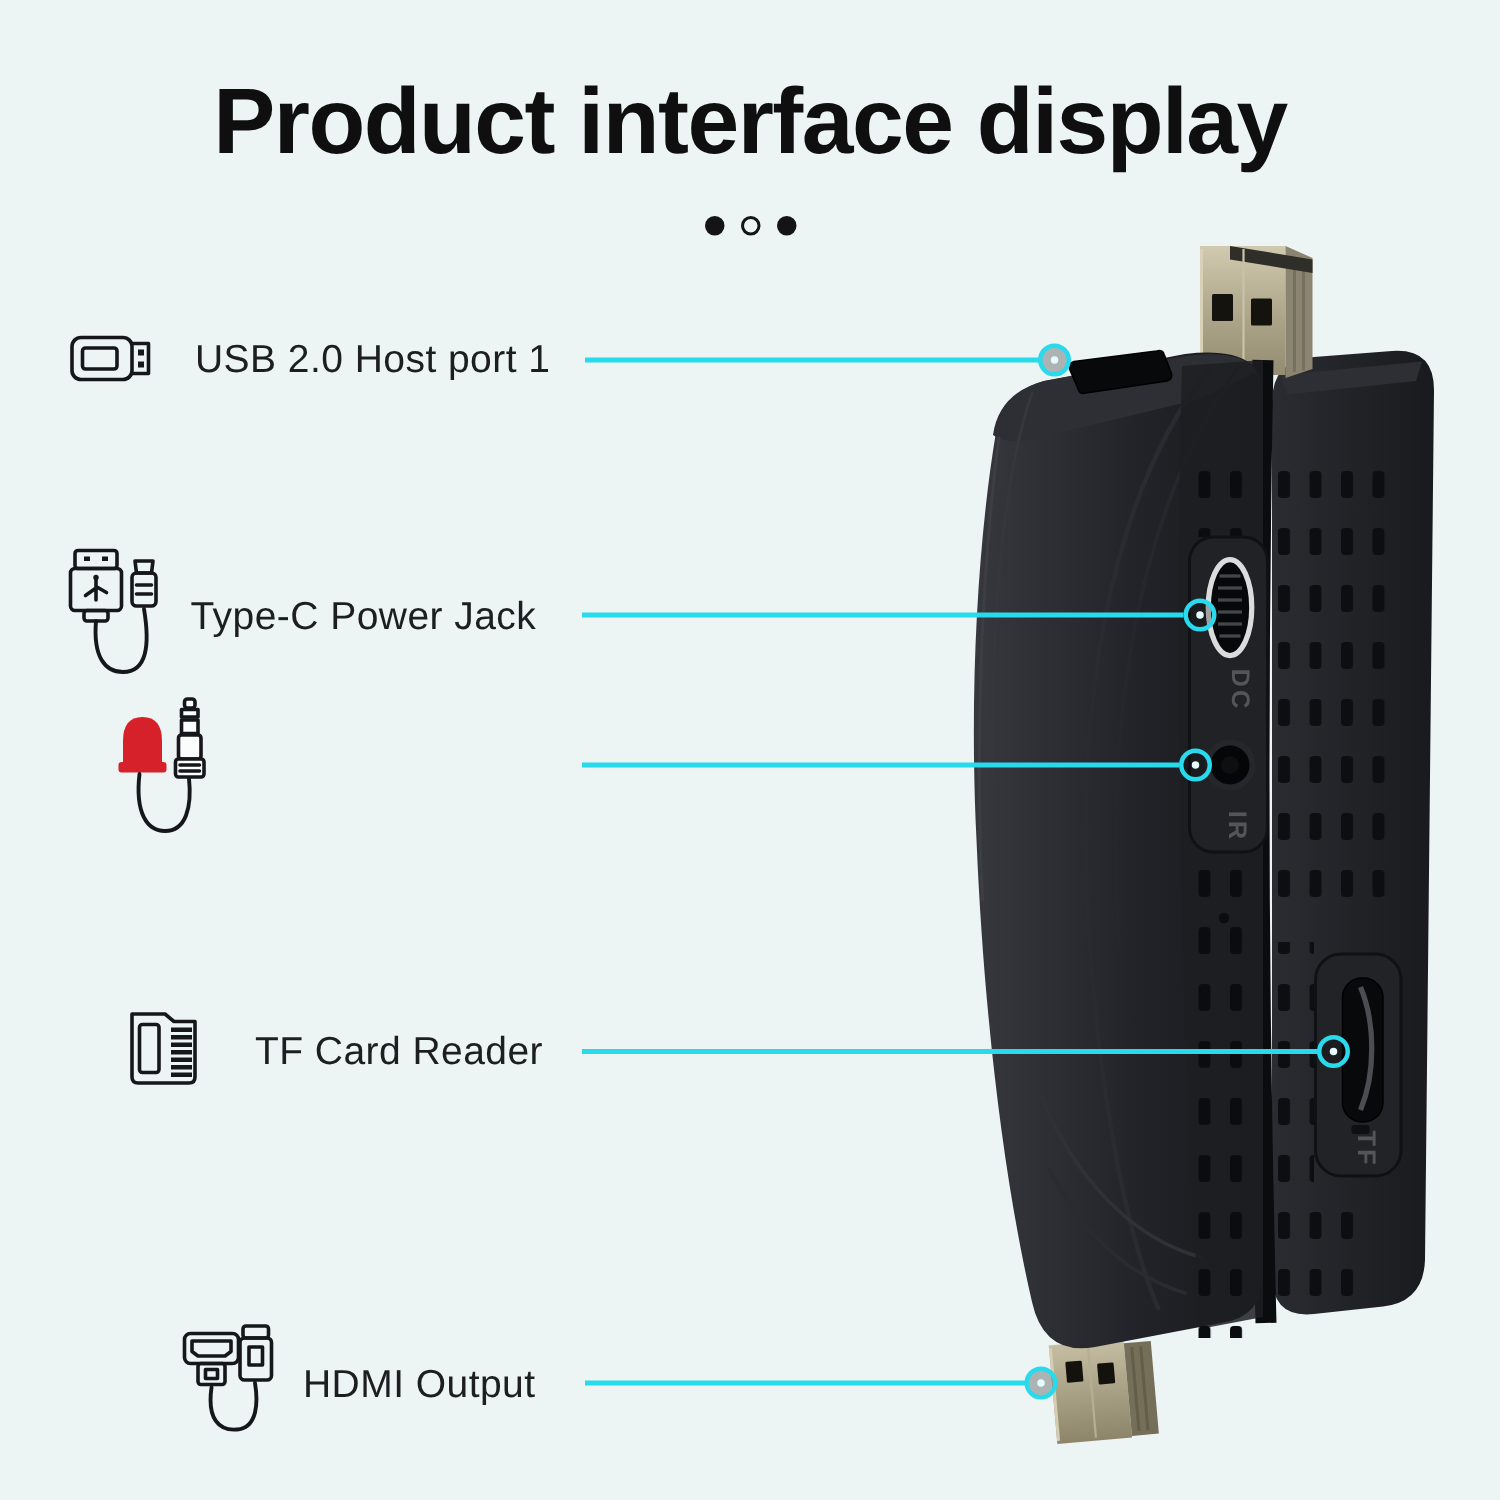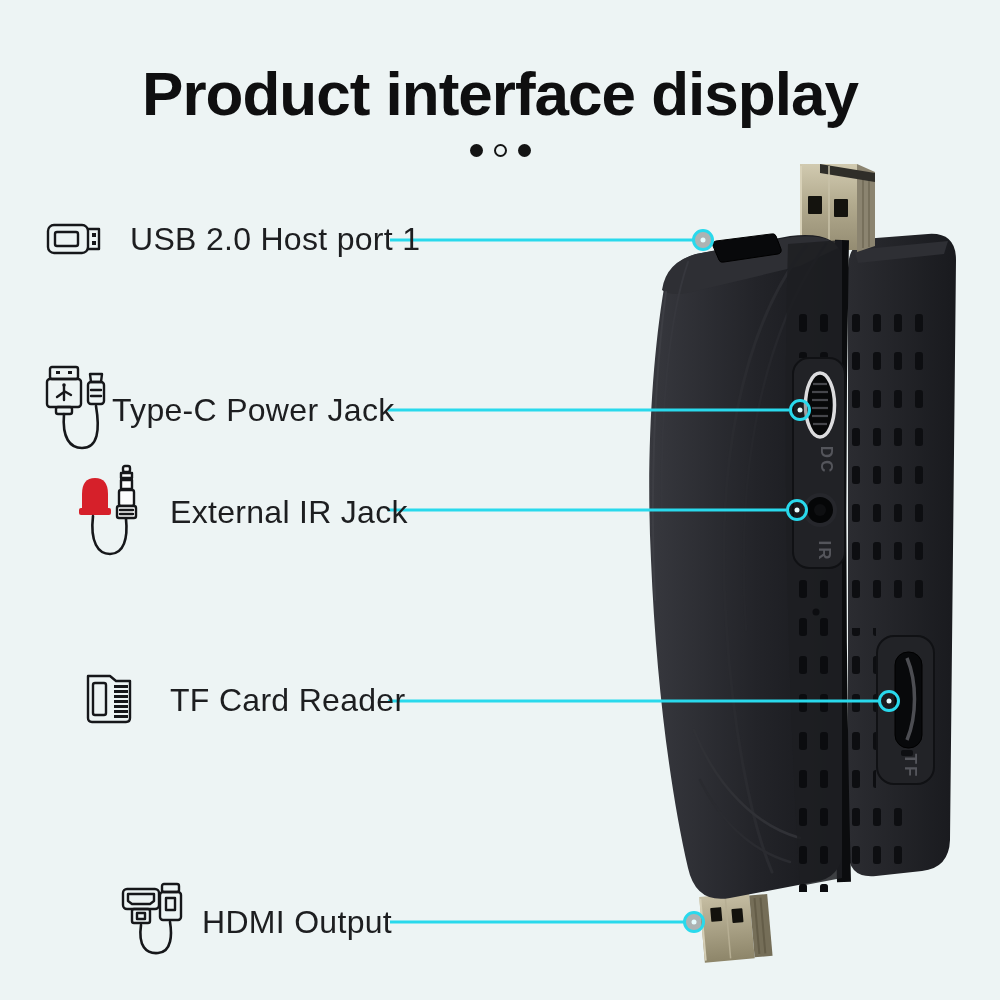--- a/index.html
+++ b/index.html
@@ -3,33 +3,33 @@
 <meta charset="utf-8">
 <style>
   html,body{margin:0;padding:0;}
   .canvas{
     position:relative;width:1000px;height:1000px;overflow:hidden;
     background:#edf4f4;
     font-family:"Liberation Sans",sans-serif;
   }
   
   .title{
-    position:absolute;top:46px;left:0;right:0;margin:12px;
+    position:absolute;top:46px;left:0;right:0;margin:0;
     text-align:center;font-size:62px;font-weight:800;letter-spacing:-1px;
     color:#0f0f10;
   }
   .dots{position:absolute;top:144px;left:0;right:0;display:flex;justify-content:center;gap:11px;}
   .dot{width:13px;height:13px;border-radius:50%;box-sizing:border-box;}
   .dot.filled{background:#141414;}
   .dot.hollow{border:2.5px solid #141414;background:transparent;}
   
   .callout-label{position:absolute;display:flex;align-items:center;}
-  .lt{font-size:32px;color:#1d1e20;white-space:nowrap;letter-spacing:.3px;}
+  .lt{font-size:26px;color:#1d1e20;white-space:nowrap;letter-spacing:.3px;}
   #row-usb  {left:46px; top:214px;height:50px;gap:24px;}
-  #row-typec{left:44px; top:364px;height:92px;gap:4px;}
+  #row-typec{left:44px; top:364px;height:92px;gap:19px;}
   #row-ir   {left:76px; top:464px;height:96px;gap:30px;}
   #row-tf   {left:76px; top:672px;height:56px;gap:30px;}
   #row-hdmi {left:120px;top:882px;height:80px;gap:16px;}
   
   .li{stroke:#16171a;fill:none;stroke-width:2.4;stroke-linejoin:round;stroke-linecap:round;}
   .li .fl{fill:#16171a;stroke:none;}
   .li .rd{fill:#d6202a;stroke:none;}
   .li .wt{fill:#fbfcfc;}
   
   .scene{position:absolute;left:0;top:0;width:1000px;height:1000px;}
@@ -214,21 +214,20 @@
       <path class="rd" d="M6 30 Q6 14 19 14 Q32 14 32 30 L32 44 L6 44 Z"></path>
       <rect class="rd" x="3" y="44" width="32" height="7" rx="2"></rect>
       <rect class="wt" x="47" y="2" width="7" height="6" rx="2"></rect>
       <rect class="wt" x="45" y="9" width="11" height="5"></rect>
       <rect class="wt" x="45" y="16" width="11" height="9"></rect>
       <rect class="wt" x="43" y="26" width="15" height="16" rx="2"></rect>
       <rect class="wt" x="41" y="42" width="19" height="12" rx="2"></rect>
       <path d="M44 46 h13 M44 50 h13"></path>
       <path d="M17 52 C14 78 22 90 34 90 C48 90 52 74 50 55" stroke-width="2.6"></path>
     </svg>
-    <span class="lt">External IR Jack</span>
   </div>
 
   <div class="callout-label" id="row-hdmi">
     <svg class="li" width="66" height="80" viewBox="0 0 66 80">
       <rect x="3" y="7" width="36" height="20" rx="4"></rect>
       <path d="M8 12 h26 v7 l-4 3 h-18 l-4 -3 z"></path>
       <rect x="12" y="27" width="18" height="14" rx="2"></rect>
       <rect x="17" y="31" width="8" height="6"></rect>
       <rect x="42" y="2" width="17" height="8" rx="2"></rect>
       <rect x="40" y="10" width="21" height="28" rx="3"></rect>

